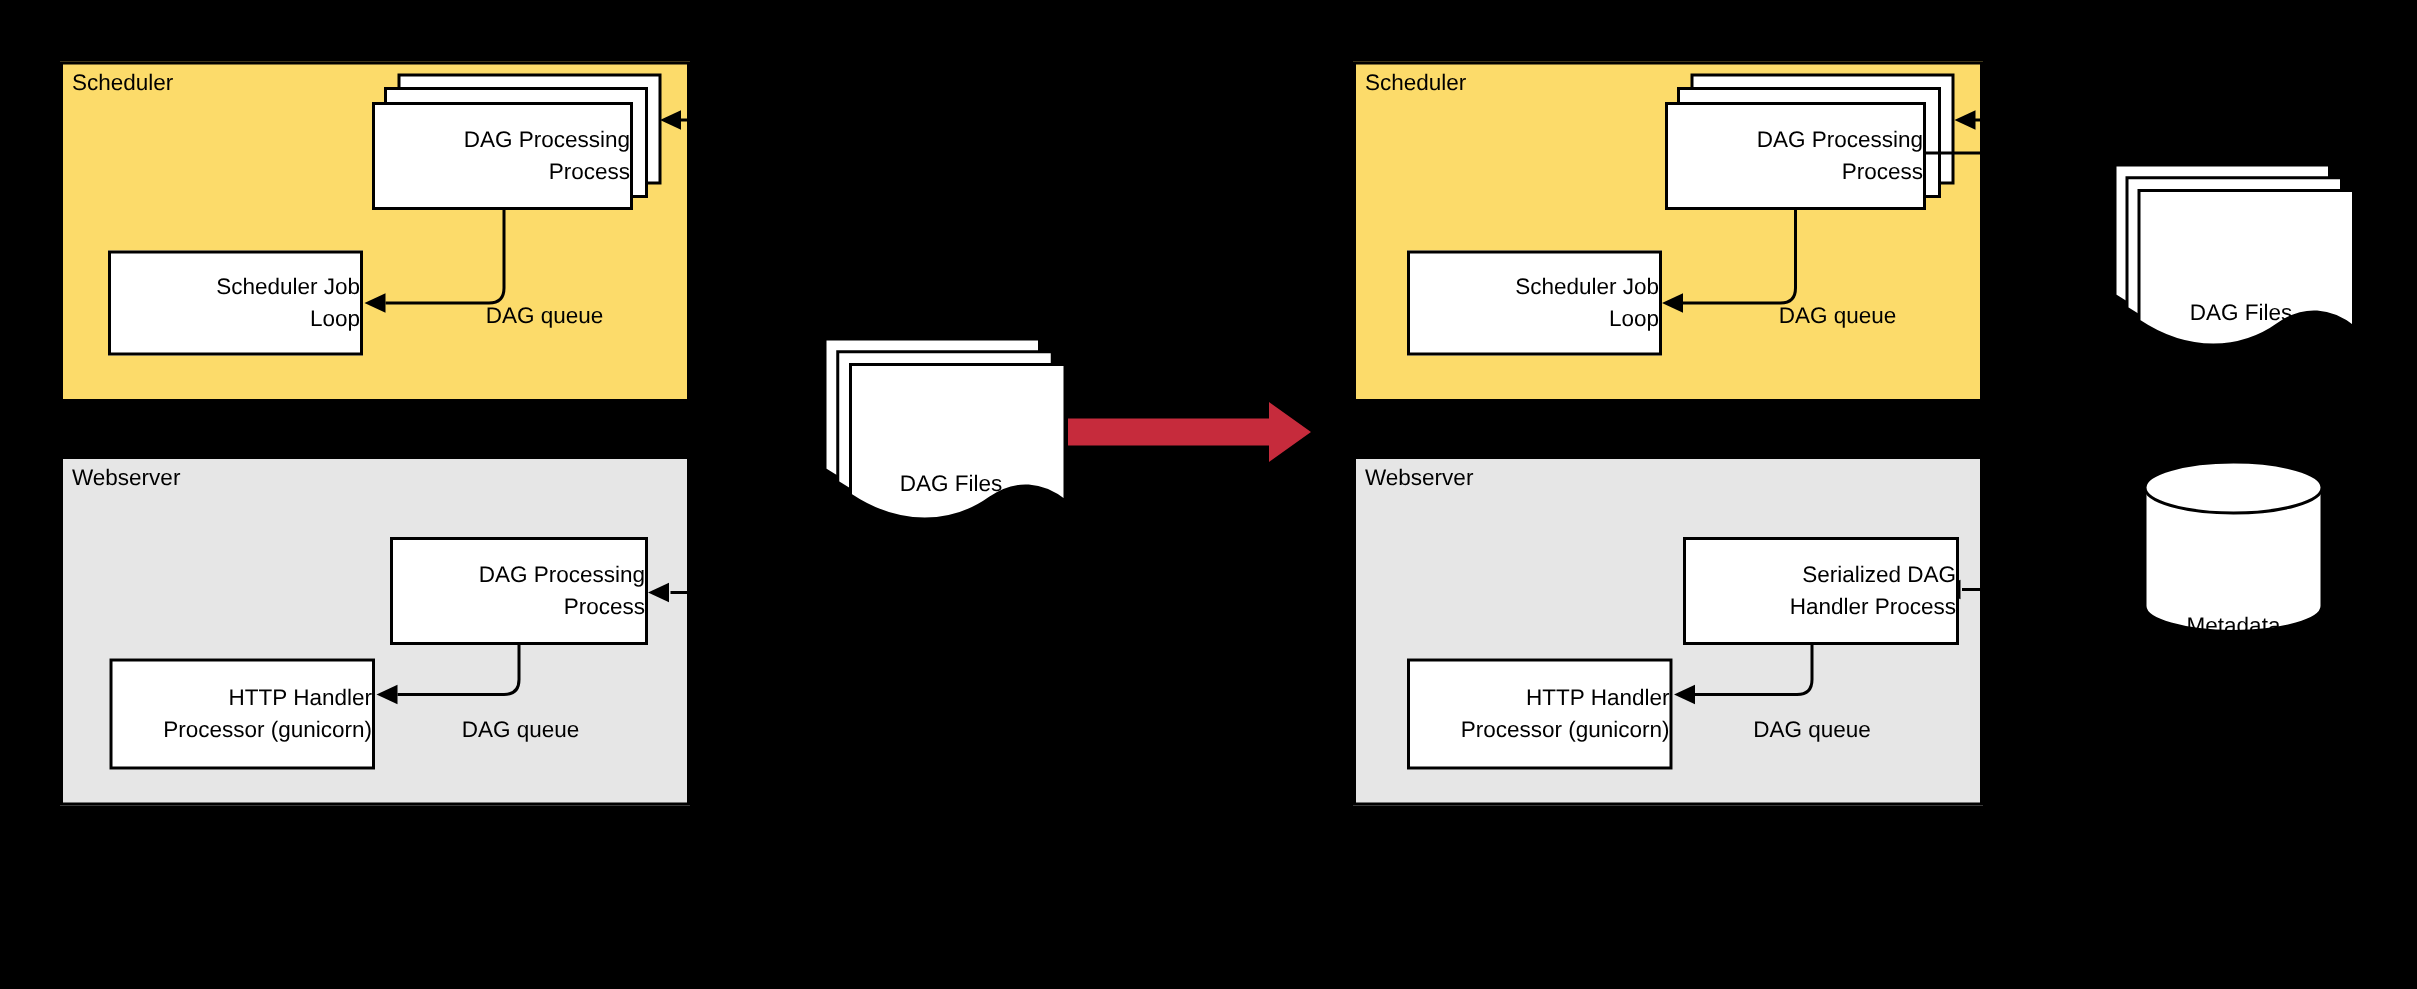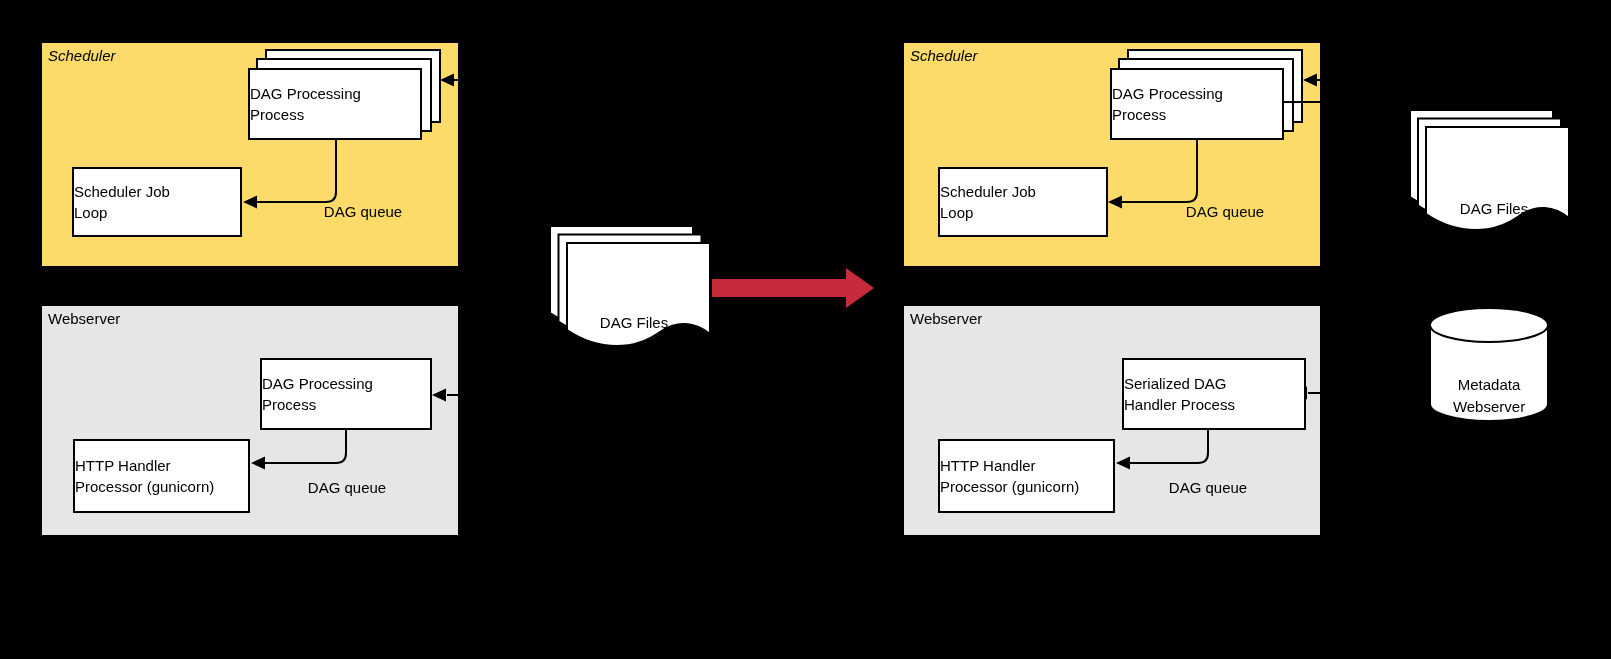--- a/index.html
+++ b/index.html
@@ -1,27 +1,27 @@
 <!DOCTYPE html>
 <html style="--background: #000000; --panel-yellow: #FCDB6A; --panel-gray: #E6E6E6; --arrow-red: #C62B3C; --node-fill: #FFFFFF; --line-black: #000000;"><head>
 <meta charset="utf-8">
 <style>
   html,body{margin:0;padding:0;background:#000;}
   #canvas{
     position:relative;width:1611px;height:659px;background:var(--background,#000);
     font-family:"Liberation Sans",sans-serif;color:#000;overflow:hidden;
   }
   .panel{position:absolute;border:2px solid #000;box-sizing:border-box;z-index:1;}
-  .panel.yellow{background:var(--panel-yellow,#FCDB6A);font-style:italic;}
+  .panel.yellow{background:var(--panel-yellow,#FCDB6A);}
   .panel.gray{background:var(--panel-gray,#E6E6E6);}
   .panel-title{position:absolute;left:6px;top:4px;font-size:15px;}
   #shape-layer{position:absolute;left:0;top:0;z-index:2;pointer-events:none;}
   .node{
     position:absolute;background:#fff;border:2px solid #000;box-sizing:border-box;z-index:3;
-    display:flex;align-items:flex-start;justify-content:center;text-align:center;
+    display:flex;align-items:flex-end;justify-content:center;text-align:center;
     font-size:15px;line-height:21px;flex-direction:column;
   }
   .floating-label{
     position:absolute;z-index:3;font-size:15px;white-space:nowrap;
     transform:translate(-50%,-50%);text-align:center;
   }
   .shape-label{
     position:absolute;z-index:3;font-size:15px;line-height:22px;white-space:nowrap;
     transform:translate(-50%,-50%);text-align:center;margin-top:40px;
   }
@@ -170,18 +170,18 @@
 
   <div class="node" style="left:938px;top:439px;width:177px;height:74px;">
     <span>HTTP Handler</span>
     <span>Processor (gunicorn)</span>
   </div>
 
   <div class="floating-label" style="left:1208px;top:487px;">DAG queue</div>
 
   <div class="shape-label" style="left:1494px;top:169px;">DAG Files</div>
 
-  <div class="shape-label" style="left:1489px;top:356px;">
+  <div class="shape-label" style="left:1489px;top:389px;">
     <div>Metadata</div>
     <div>Webserver</div>
   </div>
 
 </div>
 
 </body></html>

